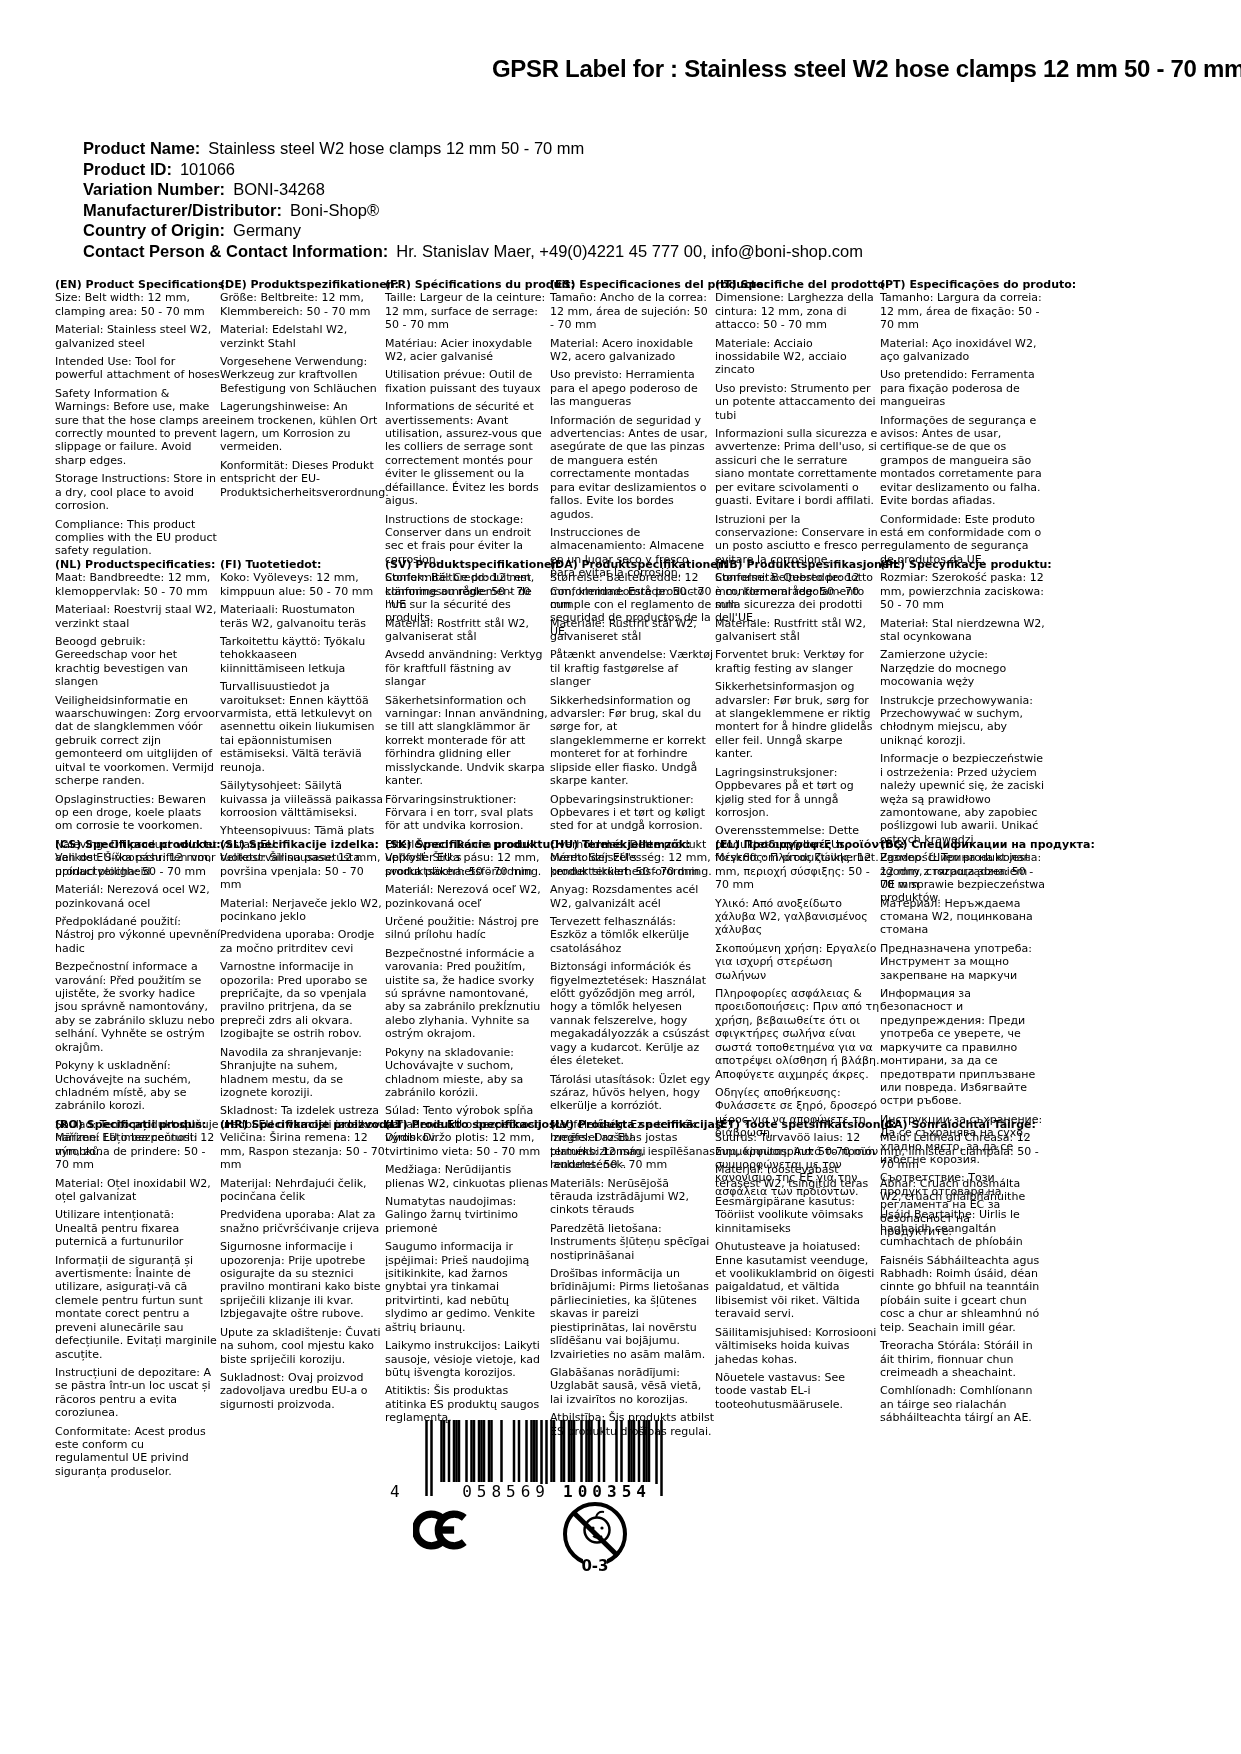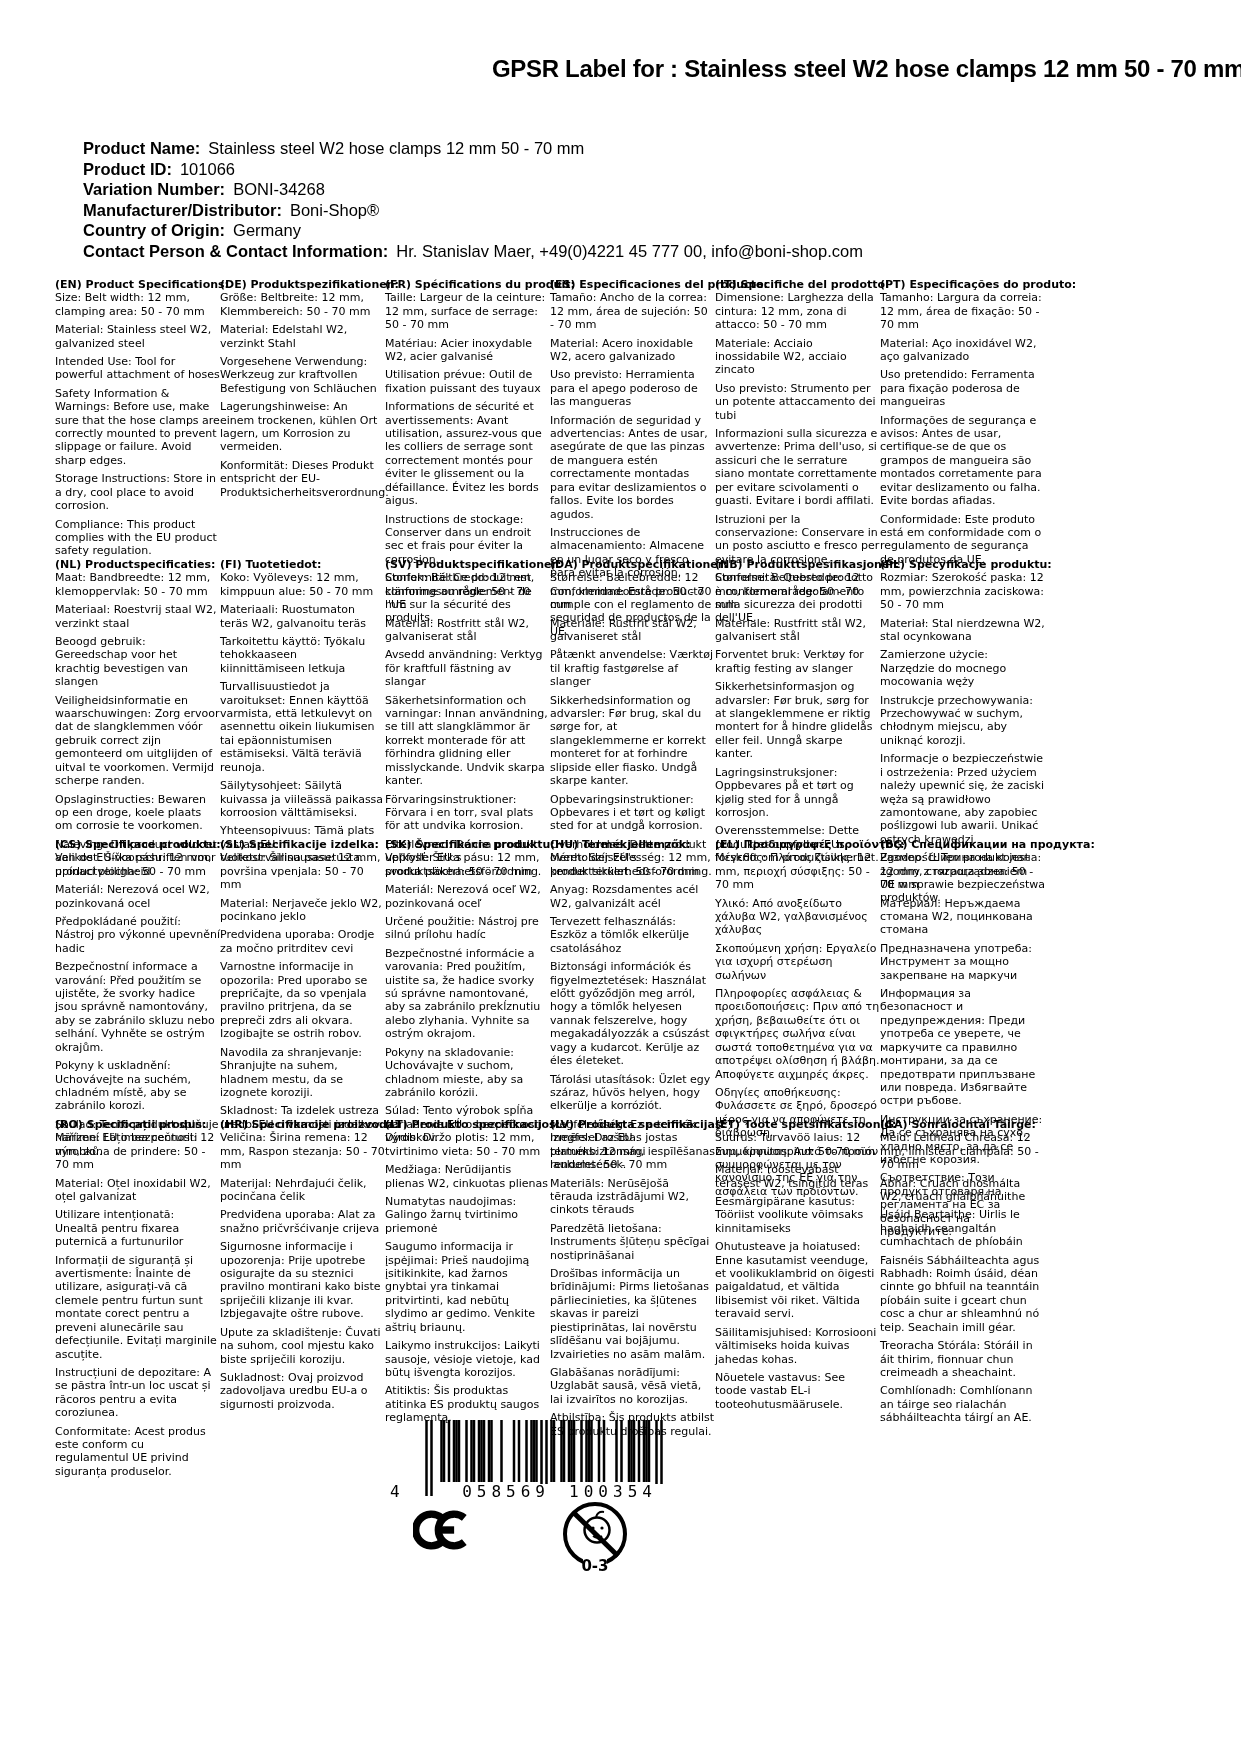--- a/index.html
+++ b/index.html
@@ -22,21 +22,21 @@
   .spec-h { font-weight:bold; font-size:11px; white-space:nowrap; margin:0; }
   .spec p { margin:0 0 5px 0; }
   .spec p:last-child { margin-bottom:0; }
 
   .barcode-wrap { position:absolute; top:1420px; left:390px; width:290px; height:92px; }
   .barcode-bars { position:absolute; left:35px; top:0; }
   .bc-digit { position:absolute; font-family:"DejaVu Sans Mono", monospace;
               font-size:16px; line-height:16px; top:64px; background:#fff; }
   .bc-lead  { left:0; }
   .bc-left  { left:54px;  width:106px; text-align:right; letter-spacing:5px; }
-  .bc-right { left:170px; width:106px; text-align:center; letter-spacing:5px; }
+  .bc-right { left:164px; width:106px; text-align:center; letter-spacing:5px;font-weight:bold; }
 
   .ce-mark { position:absolute; top:1506px; left:413px; }
   .age-warning { position:absolute; top:1494px; left:560px; }
 </style>
 </head>
 <body>
 
 <div class="title">GPSR Label for : Stainless steel W2 hose clamps 12 mm 50 - 70 mm</div>
 
 <div class="info">

